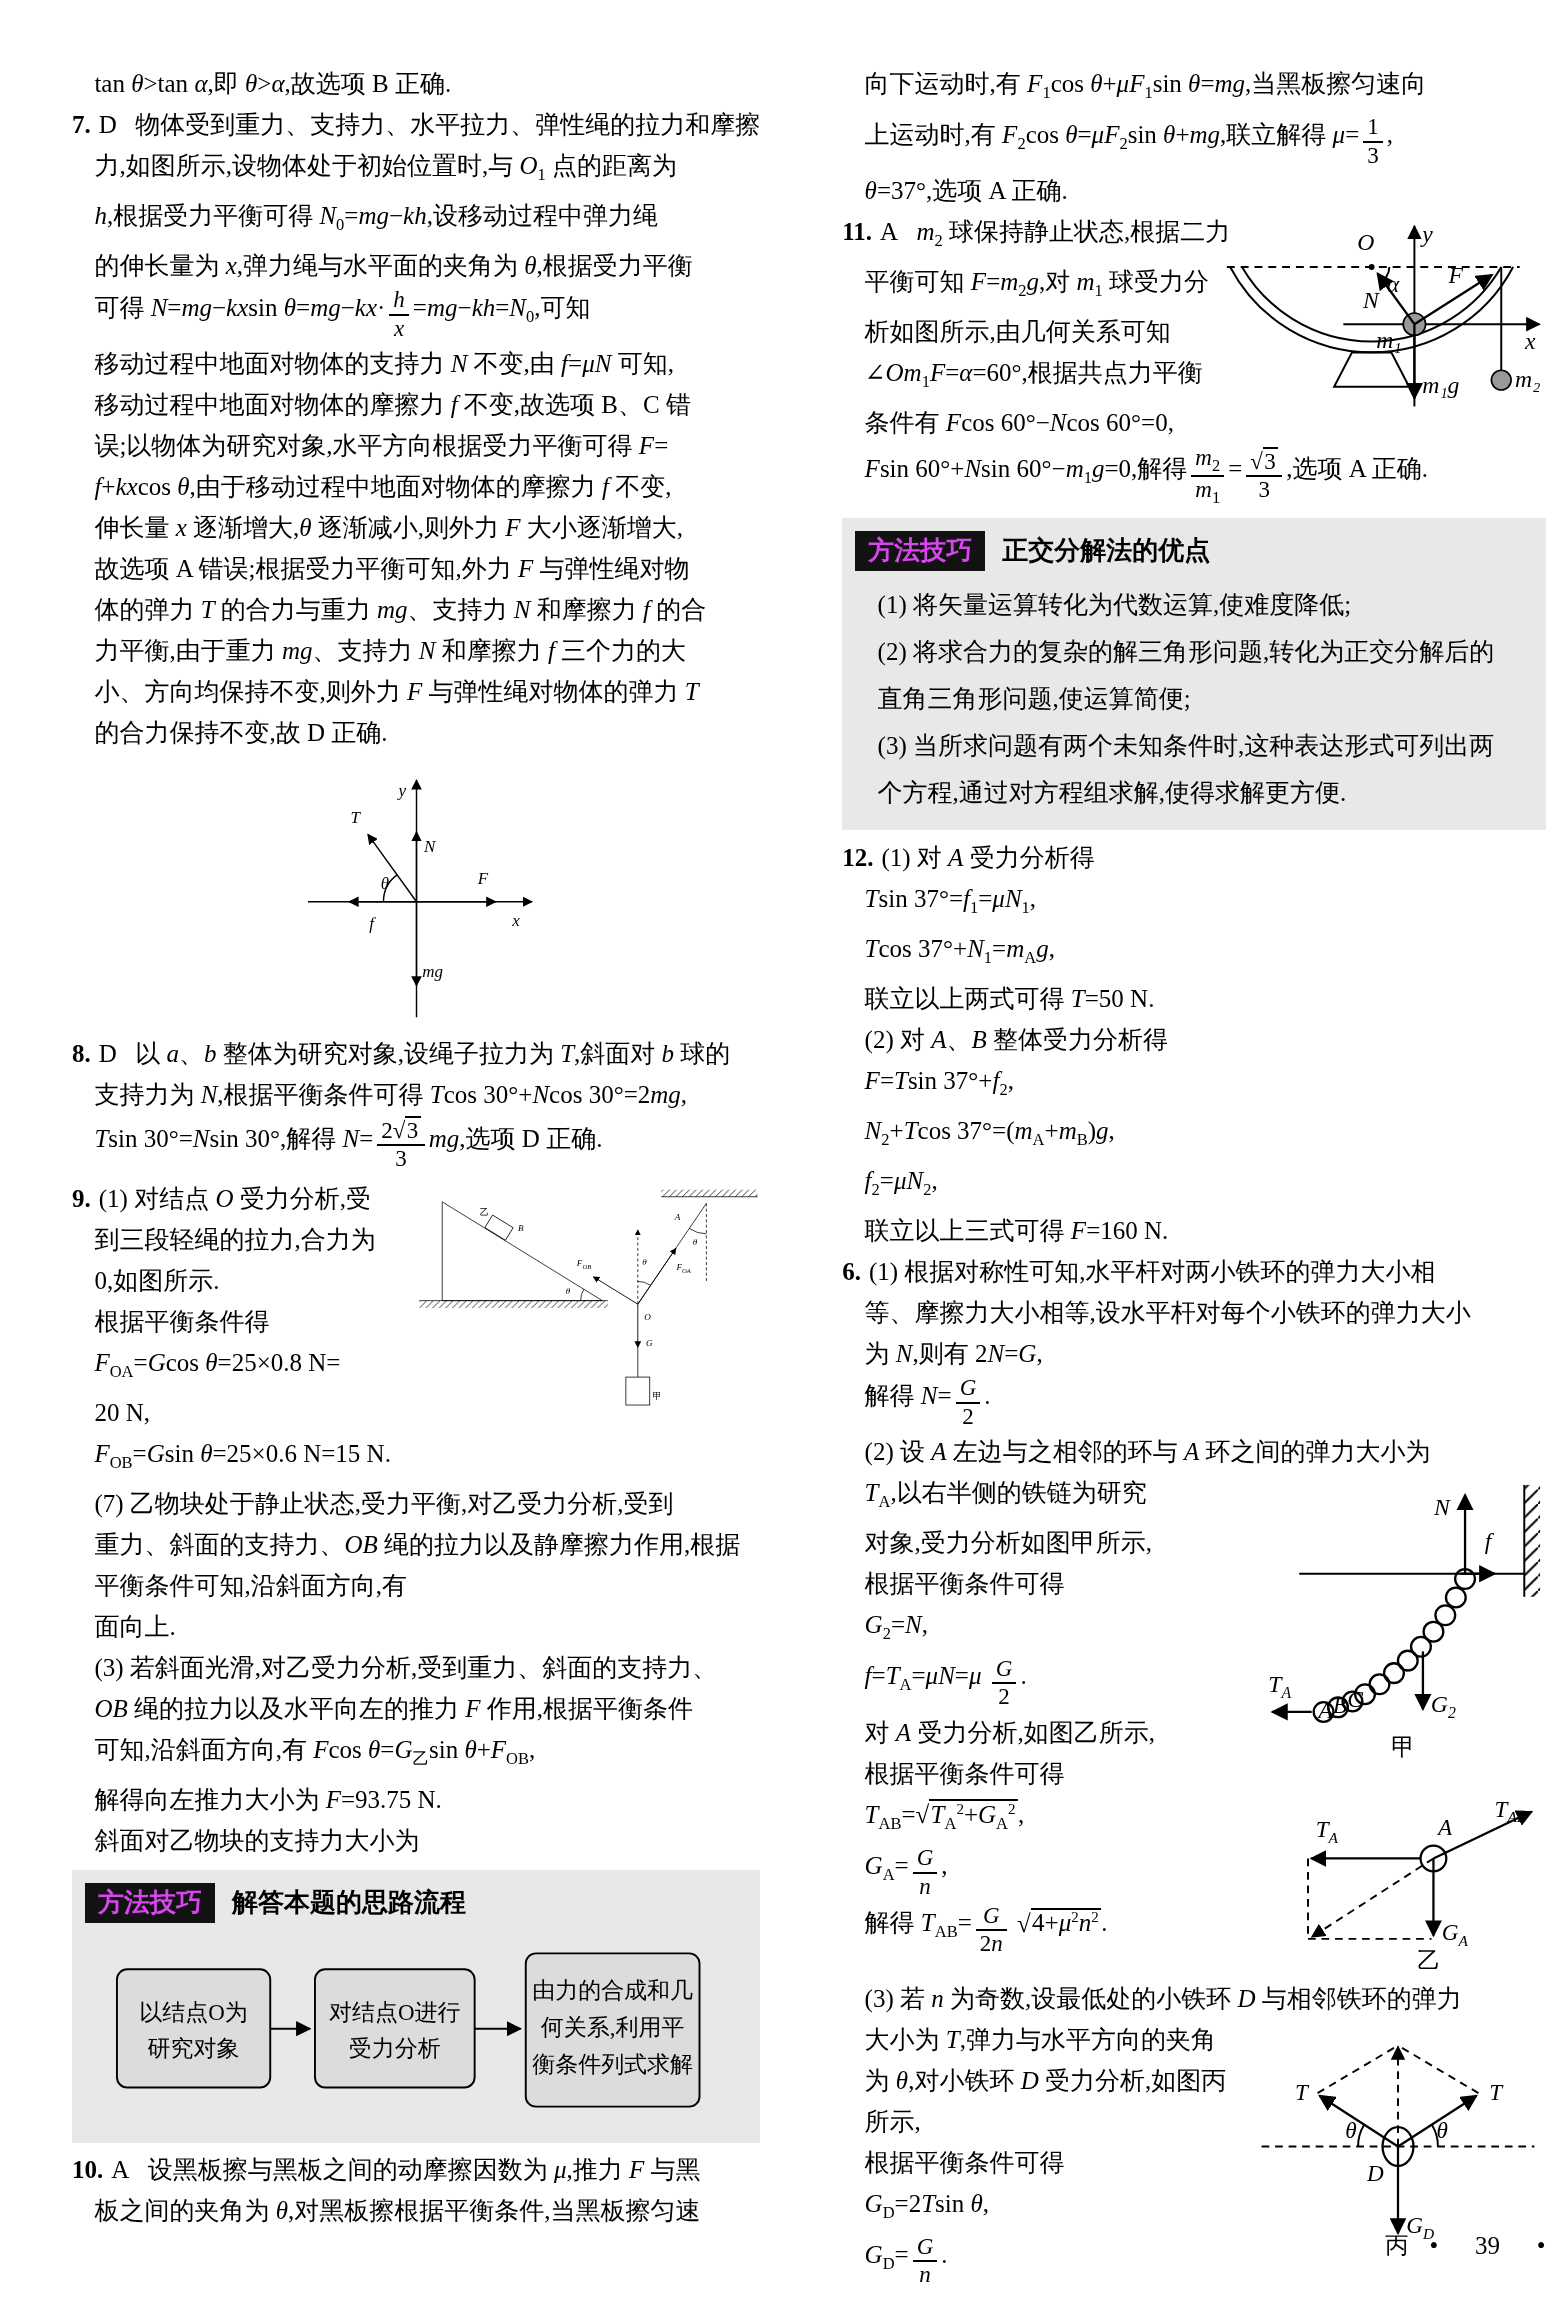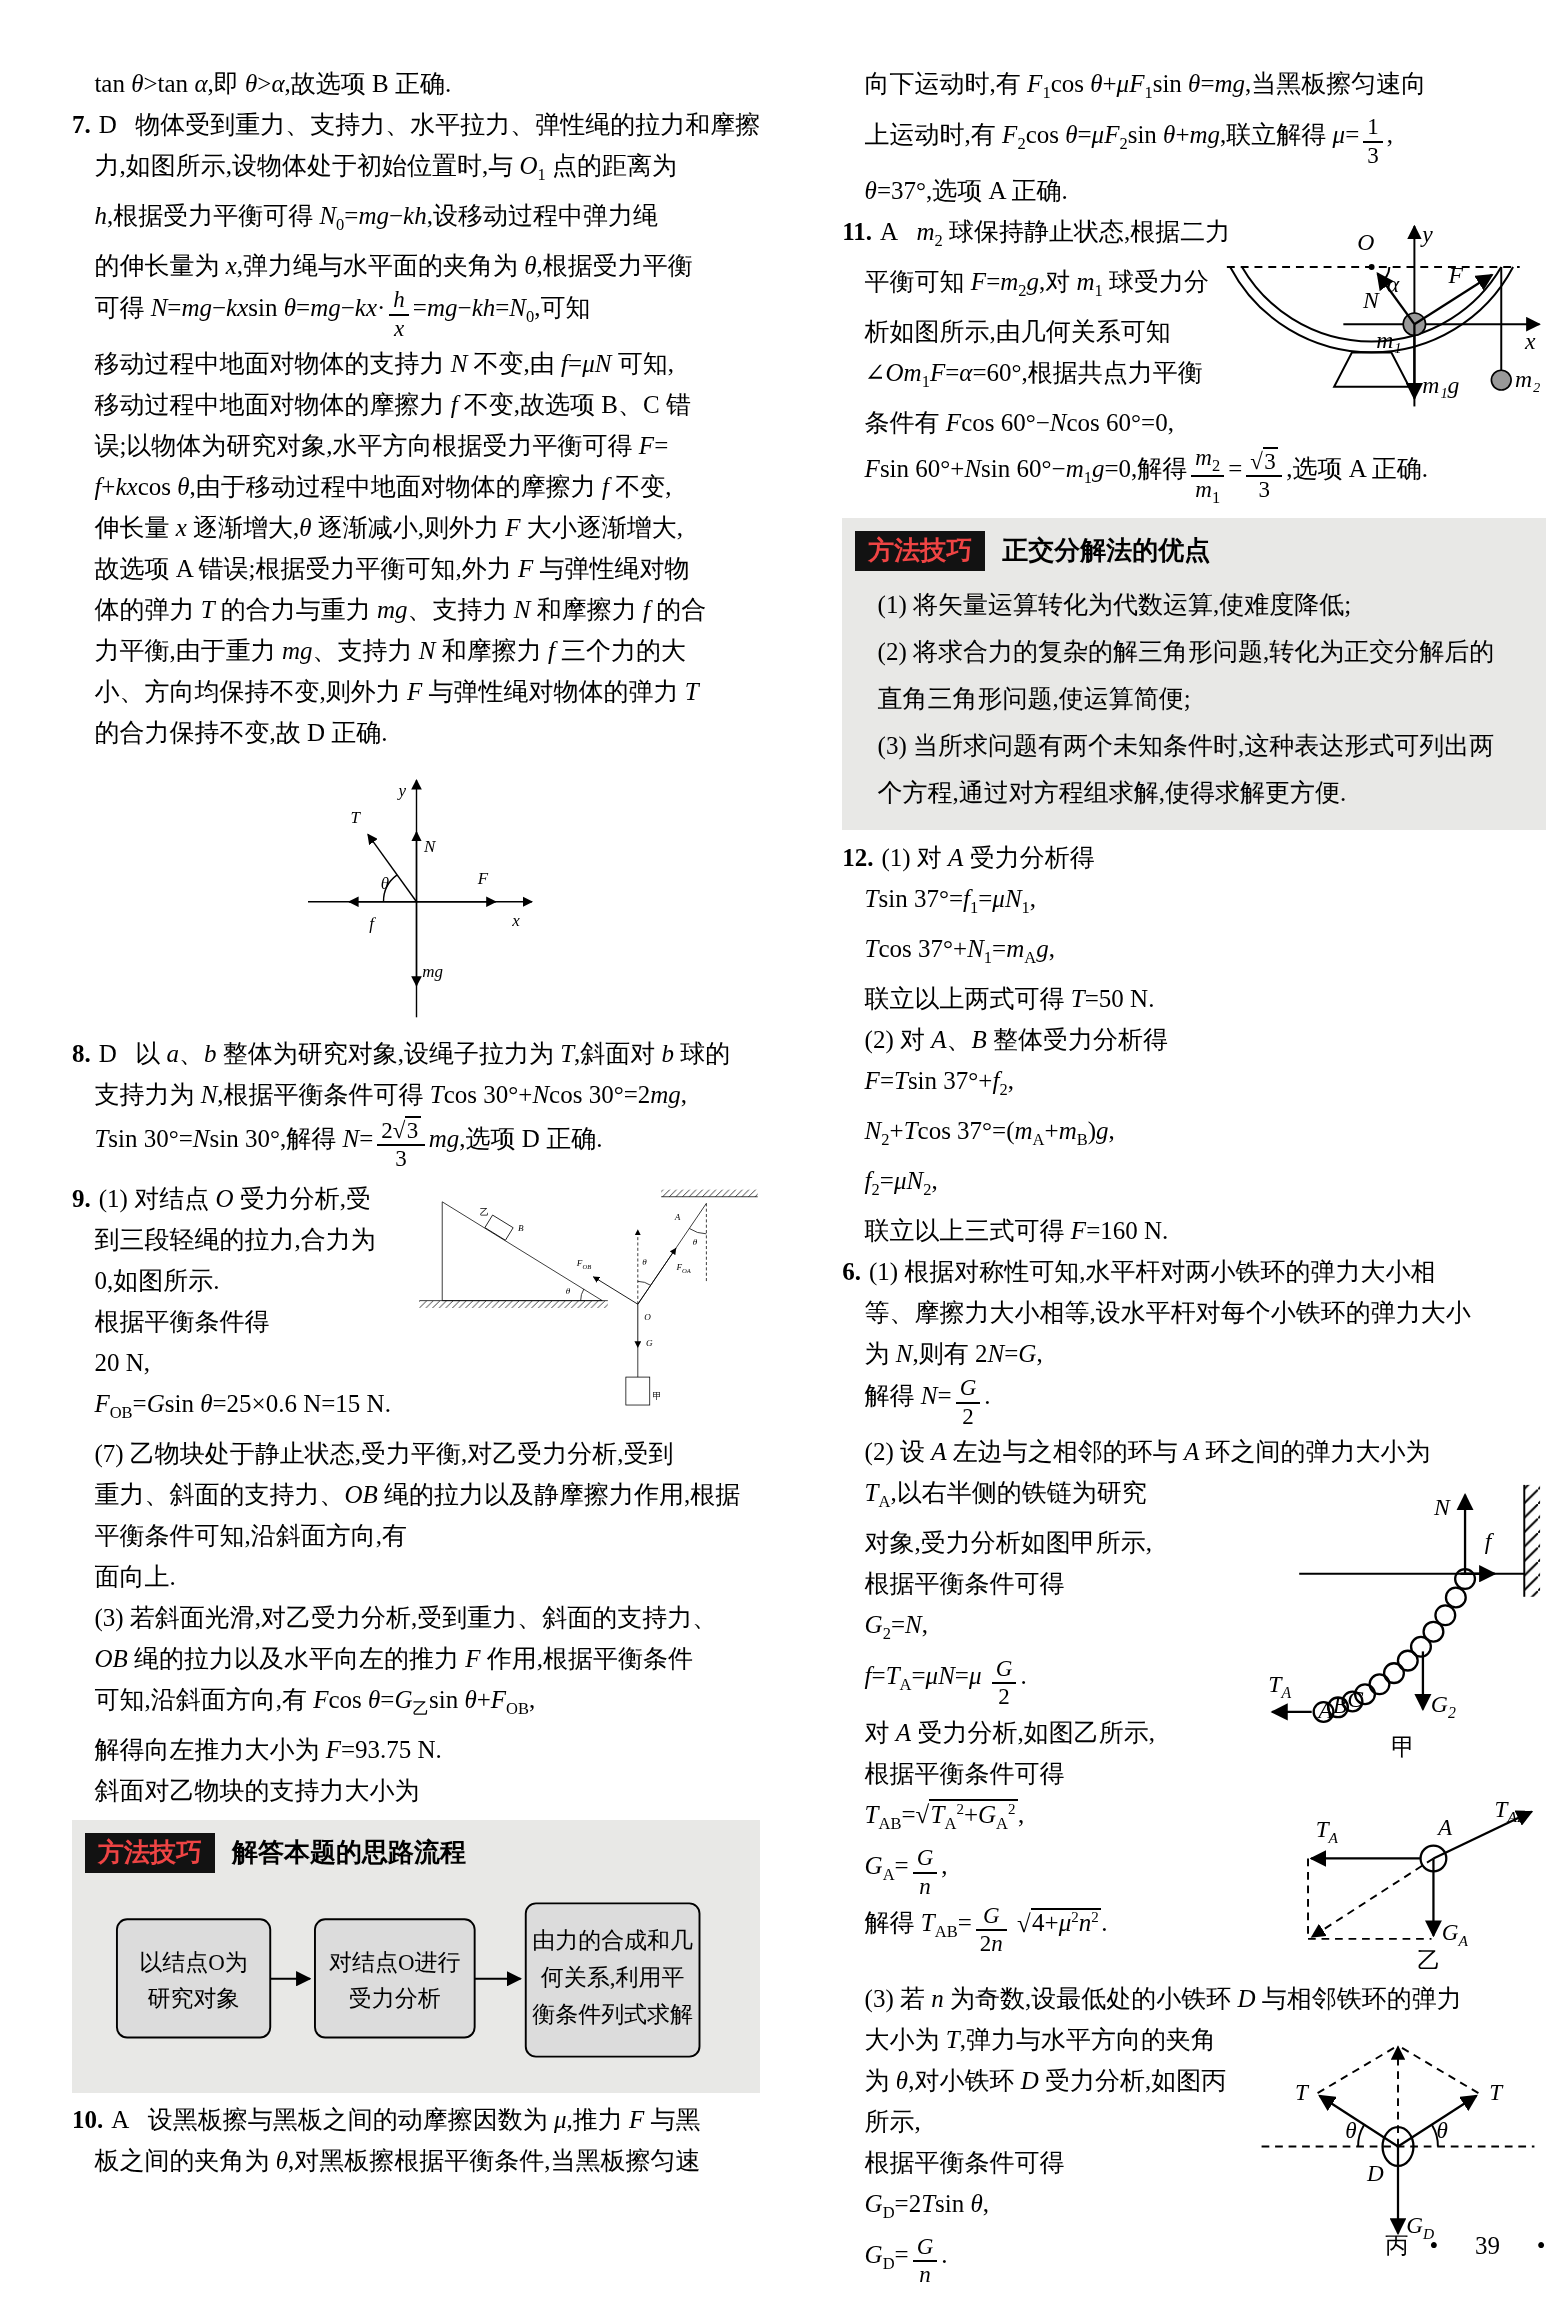--- a/index.html
+++ b/index.html
@@ -19,21 +19,21 @@
   sub{font-size:16.5px}
   sup{font-size:15px}
   .fr{display:inline-block;vertical-align:-0.85em;text-align:center;margin:1.3px 4px;font-size:23px;line-height:1.15}
   .fr .n{display:block;border-bottom:2px solid #000;padding:0 4px}
   .fr .d{display:block;padding:0 4px}
   .rad .sq{display:inline-block;border-top:2px solid #000;padding:0.7px 2.6px 0 1.3px;line-height:1.05}
   .fig-c{text-align:center;margin:6.6px 0 4px}
   .fl{float:right;margin:2.6px 0 4px 10.5px}
   .tip{background:#e8e8e6;margin:9.2px 0 6.6px;padding:10.5px 12px 14.5px 13px}
   .tip-head{line-height:43px;white-space:nowrap}
-  .tip-label{display:inline-block;background:#121212;color:#ef4444;font-weight:700;
+  .tip-label{display:inline-block;background:#121212;color:#d946ef;font-weight:700;
              font-size:26px;padding:1.3px 13px;line-height:38px}
   .tip-title{font-weight:700;font-size:26px;margin-left:17px}
   .tip .ln{line-height:47px;min-height:47px}
   .sv text{font-family:"Liberation Serif","DejaVu Serif",serif;font-size:36px;font-style:italic}
   .sv text.cn{font-style:normal}
   .sv .st{stroke:#000;stroke-width:3;fill:none}
   .sv .st2{stroke:#000;stroke-width:3.5;fill:none}
   .sv .dsh{stroke:#000;stroke-width:3;fill:none;stroke-dasharray:12 9}
   .footer{position:absolute;left:0;right:0;top:2232px;text-align:right;font-size:25px;
           letter-spacing:0}
@@ -139,20 +139,21 @@
         <line class="st" x1="880" y1="655" x2="880" y2="772"></line>
         <text x="912" y="648" font-size="40">G</text>
         <rect class="st" x="833" y="772" width="94" height="110"></rect>
         <text class="cn" x="938" y="858" font-size="46">甲</text>
       </svg>
       <div class="ln first"><span class="no">9.</span><span>(1) 对结点 <i>O</i> 受力分析,受</span></div>
       <div class="lines">
           <div class="ln">到三段轻绳的拉力,合力为</div>
           <div class="ln">0,如图所示.</div>
           <div class="ln">根据平衡条件得</div>
+          <div class="ln"><i>F</i><sub>OA</sub>=<i>G</i>cos <i>θ</i>=25×0.8 N=</div>
           <div class="ln">20 N,</div>
           <div class="ln"><i>F</i><sub>OB</sub>=<i>G</i>sin <i>θ</i>=25×0.6 N=15 N.</div>
           <div class="ln">(7) 乙物块处于静止状态,受力平衡,对乙受力分析,受到</div>
           <div class="ln">重力、斜面的支持力、<i>OB</i> 绳的拉力以及静摩擦力作用,根据</div>
           <div class="ln">平衡条件可知,沿斜面方向,有</div>
           <div class="ln">面向上.</div>
           <div class="ln">(3) 若斜面光滑,对乙受力分析,受到重力、斜面的支持力、</div>
           <div class="ln"><i>OB</i> 绳的拉力以及水平向左的推力 <i>F</i> 作用,根据平衡条件</div>
           <div class="ln">可知,沿斜面方向,有 <i>F</i>cos <i>θ</i>=<i>G</i><sub>乙</sub>sin <i>θ</i>+<i>F</i><sub>OB</sub>,</div>
           <div class="ln">解得向左推力大小为 <i>F</i>=93.75 N.</div>

